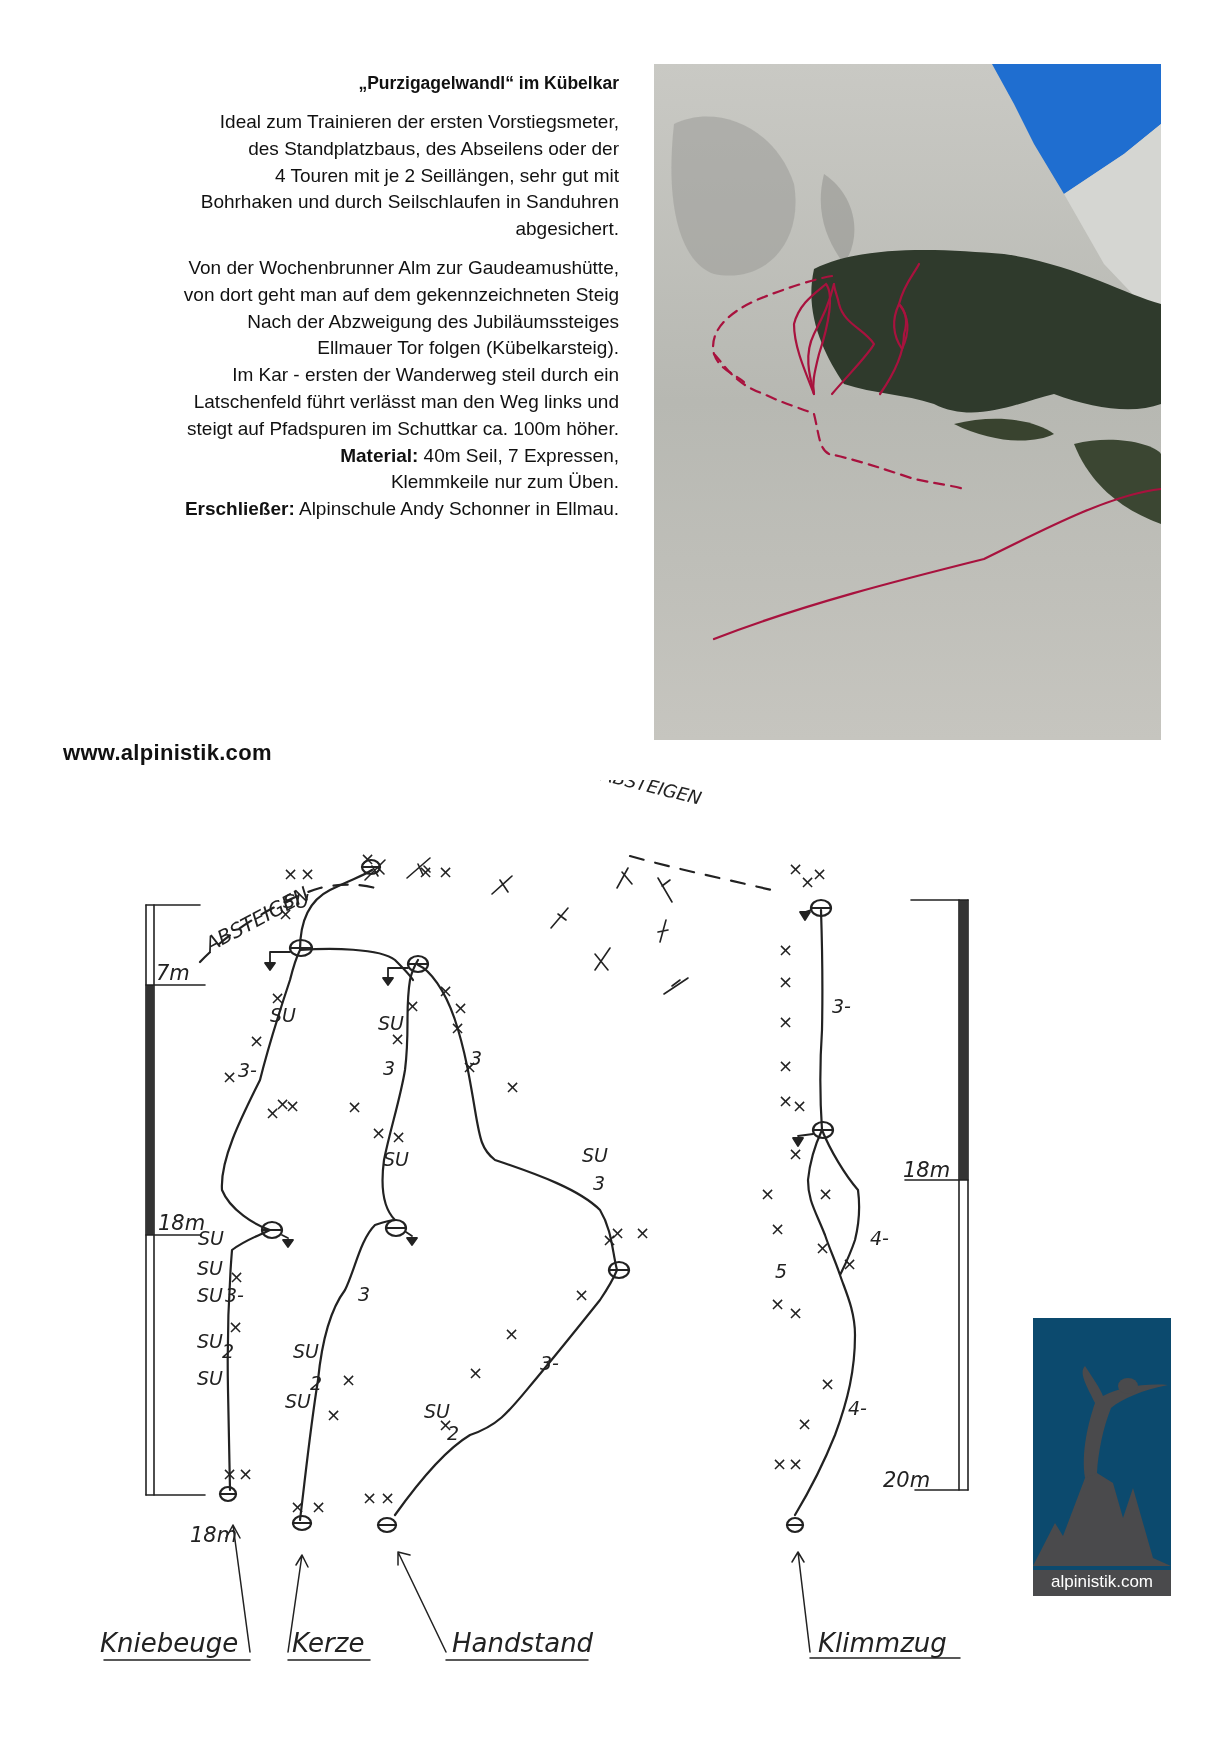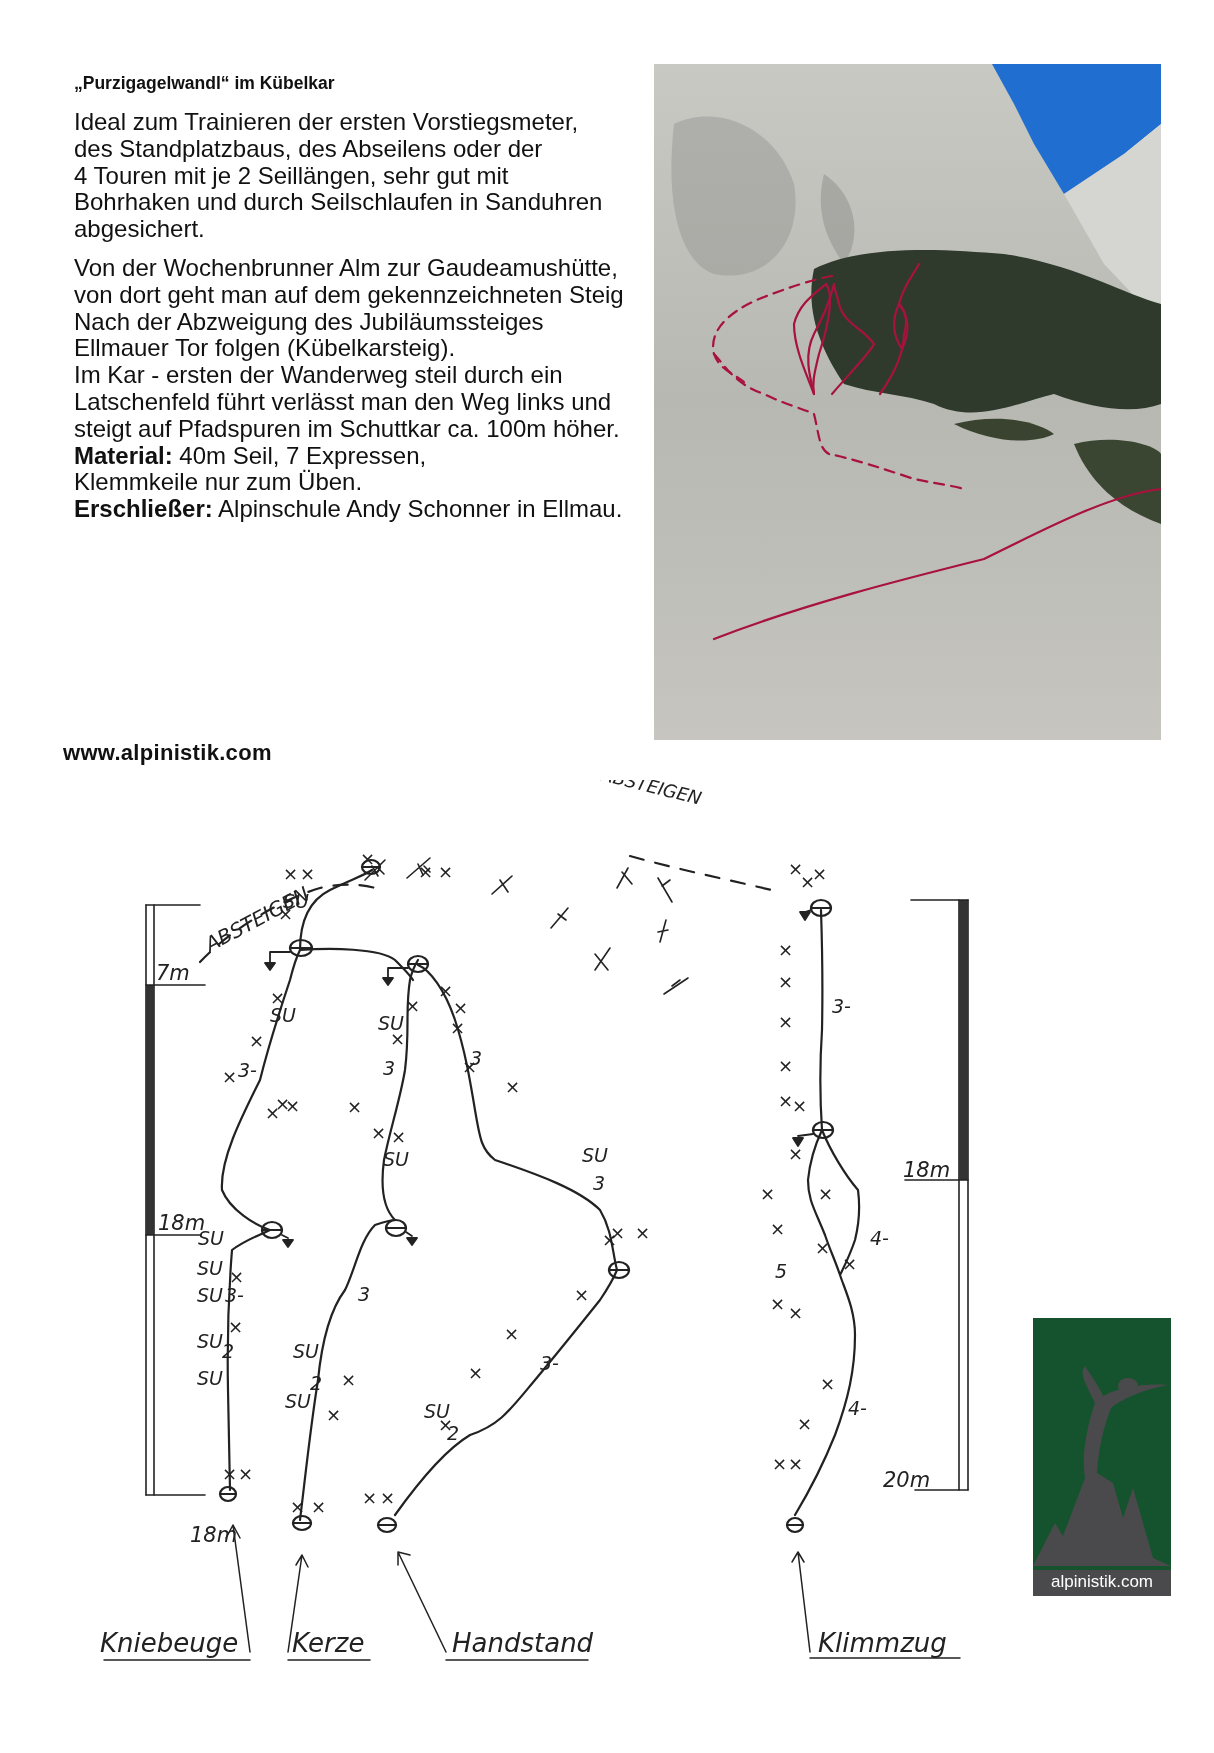--- a/index.html
+++ b/index.html
@@ -1,26 +1,26 @@
 <!DOCTYPE html>
 <html><head>
 <meta charset="utf-8">
 <style>
   html, body { margin: 0; padding: 0; background: #ffffff; }
   body { width: 1214px; height: 1753px; position: relative; overflow: hidden; font-family: "Liberation Sans", sans-serif; color: #111; }
-  .textcol { position: absolute; left: 74px; top: 72px; width: 560px; }
+  .textcol { position: absolute; left: 59px; top: 72px; width: 560px; text-align: right; }
   .title { font-weight: bold; font-size: 17.5px; line-height: 22px; margin: 0 0 15px 0; }
-  .para { font-size: 24px; line-height: 26.8px; margin: 0; }
+  .para { font-size: 19px; line-height: 26.8px; margin: 0; }
   .para-gap { height: 12px; }
   .b { font-weight: bold; }
   .website { position: absolute; left: 63px; top: 740px; font-weight: bold; font-size: 22px; letter-spacing: 0.3px; }
   .photo { position: absolute; left: 654px; top: 64px; width: 507px; height: 676px; }
   .topo { position: absolute; left: 0; top: 780px; width: 1214px; height: 973px; }
   .hand { font-family: "DejaVu Sans", sans-serif; font-style: italic; fill: #222; }
-  .logo { position: absolute; left: 1033px; top: 1318px; width: 138px; height: 278px; background: #14532d; }
+  .logo { position: absolute; left: 1033px; top: 1318px; width: 138px; height: 278px; background: #0c4a6e; }
   .logo-text { position: absolute; left: 0; right: 0; bottom: 4px; text-align: center; color: #ffffff; font-size: 17px; font-family: "Liberation Sans", sans-serif; }
 </style>
 </head>
 <body>
 
 <div class="textcol">
   <div class="title">„Purzigagelwandl“ im Kübelkar</div>
   <div id="intro">
       <div class="para">Ideal zum Trainieren der ersten Vorstiegsmeter,</div>
       <div class="para">des Standplatzbaus, des Abseilens oder der</div>

